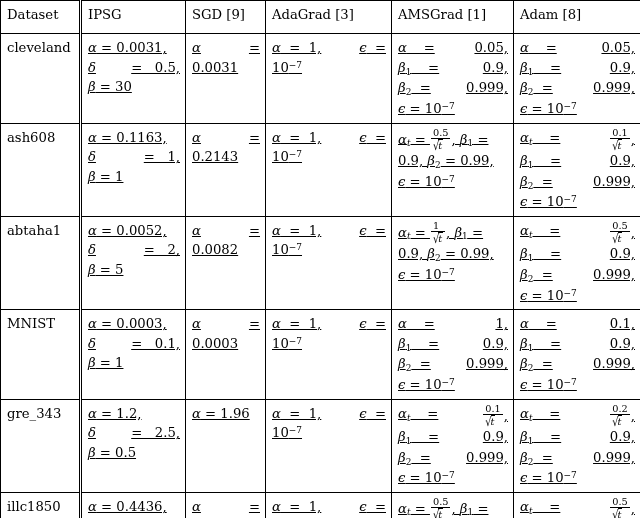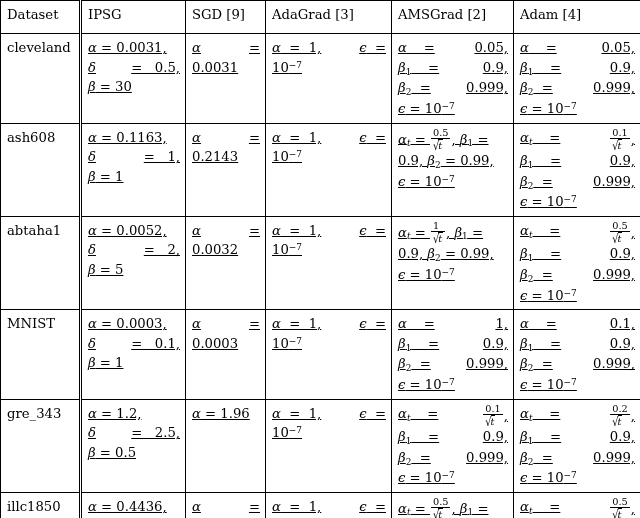--- a/index.html
+++ b/index.html
@@ -110,22 +110,22 @@
       <col class="w-adagrad">
         <col class="w-amsgrad">
         <col class="w-adam">
     </colgroup>
     <thead>
       <tr>
         <th class="col-dataset">Dataset</th>
         <th>IPSG</th>
         <th>SGD [9]</th>
         <th>AdaGrad [3]</th>
-        <th>AMSGrad [2]</th>
-        <th>Adam [4]</th>
+        <th>AMSGrad [1]</th>
+        <th>Adam [8]</th>
       </tr>
     </thead>
     <tbody id="table-body">
         <tr>
           <td class="col-dataset">cleveland</td>
           <td class="math">
             <span class="justified">
               <span class="line"><span class="mi">α</span> = 0.0031,</span>
               <span class="line">
                 <span class="spread">
@@ -287,21 +287,21 @@
             </span>
           </td>
           <td class="math">
             <span class="justified">
               <span class="line">
                 <span class="spread">
                   <span><span class="mi">α</span></span>
                   <span>=</span>
                 </span>
               </span>
-              <span class="line">0.0032</span>
+              <span class="line">0.0082</span>
             </span>
           </td>
           <td class="math">
             <span class="justified">
               <span class="line">
                 <span class="spread">
                   <span><span class="mi">α</span>&nbsp;&nbsp;=&nbsp;&nbsp;1,</span>
                   <span><span class="mi">ϵ</span>&nbsp;&nbsp;=</span>
                 </span>
               </span>

